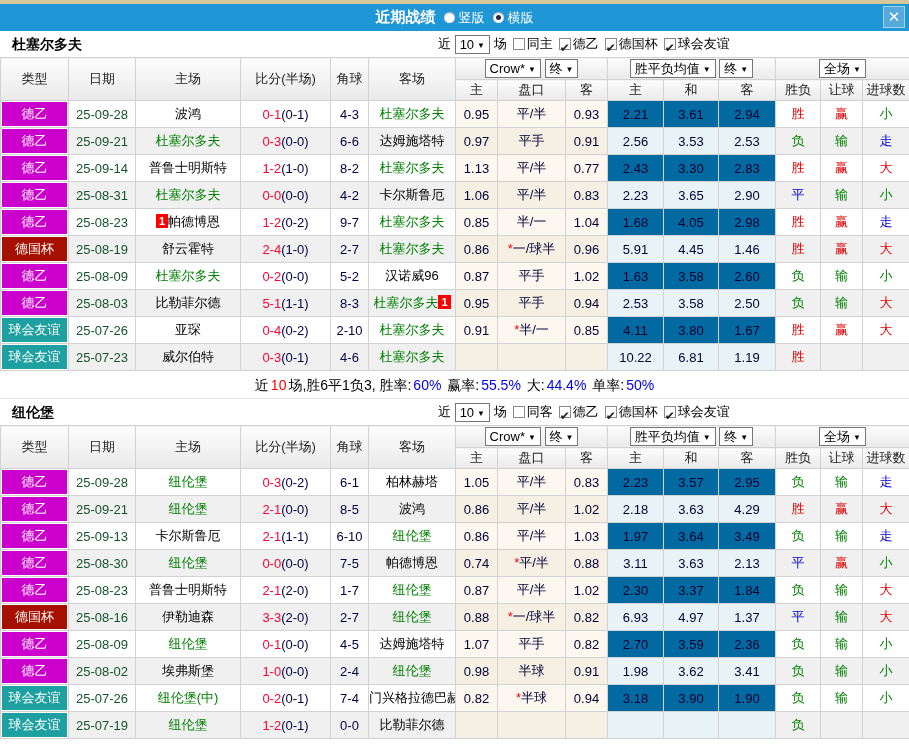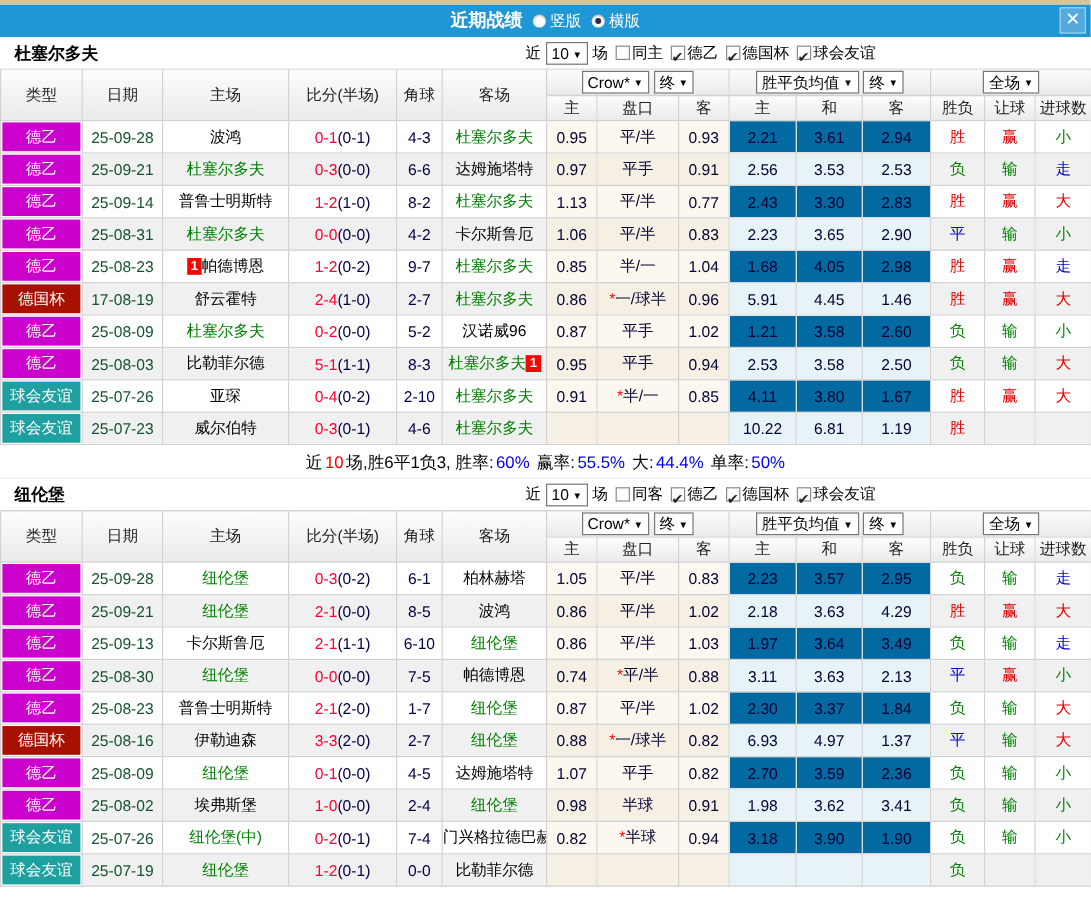--- a/index.html
+++ b/index.html
@@ -243,21 +243,21 @@
             <td class="c-avg oddsv">4.05</td>
             <td class="c-avg oddsv">2.98</td>
             <td style="color:#E00000">胜</td>
             <td style="color:#E00000">赢</td>
             <td style="color:#0000D0">走</td>
           </tr>
           <tr class="even">
             <td class="c-type">
               <span class="type-badge" style="background:#A61000">德国杯</span>
             </td>
-            <td class="t-date">17-08-19</td>
+            <td class="t-date">25-08-19</td>
             <td><span class="team">舒云霍特</span></td>
             <td><span class="ft">2-4</span><span class="ht">(1-0)</span></td>
             <td class="corner">2-7</td>
             <td><span class="team focus">杜塞尔多夫</span></td>
             <td class="c-odds oddsv">0.86</td>
             <td class="c-odds oddsv"><span class="star">*</span><span>一/球半</span></td>
             <td class="c-odds oddsv">0.96</td>
             <td class="c-avg oddsv">5.91</td>
             <td class="c-avg oddsv">4.45</td>
             <td class="c-avg oddsv">1.46</td>
@@ -270,21 +270,21 @@
               <span class="type-badge" style="background:#CC00CC">德乙</span>
             </td>
             <td class="t-date">25-08-09</td>
             <td><span class="team focus">杜塞尔多夫</span></td>
             <td><span class="ft">0-2</span><span class="ht">(0-0)</span></td>
             <td class="corner">5-2</td>
             <td><span class="team">汉诺威96</span></td>
             <td class="c-odds oddsv">0.87</td>
             <td class="c-odds oddsv"><span>平手</span></td>
             <td class="c-odds oddsv">1.02</td>
-            <td class="c-avg oddsv">1.21</td>
+            <td class="c-avg oddsv">1.63</td>
             <td class="c-avg oddsv">3.58</td>
             <td class="c-avg oddsv">2.60</td>
             <td style="color:#008000">负</td>
             <td style="color:#008000">输</td>
             <td style="color:#008000">小</td>
           </tr>
           <tr class="even">
             <td class="c-type">
               <span class="type-badge" style="background:#CC00CC">德乙</span>
             </td>

